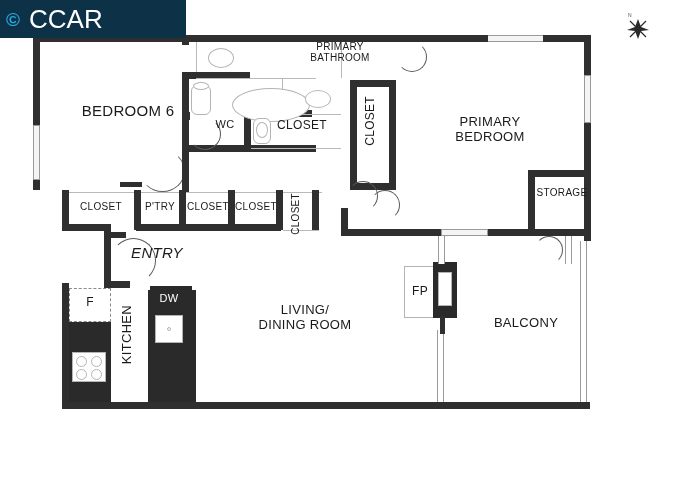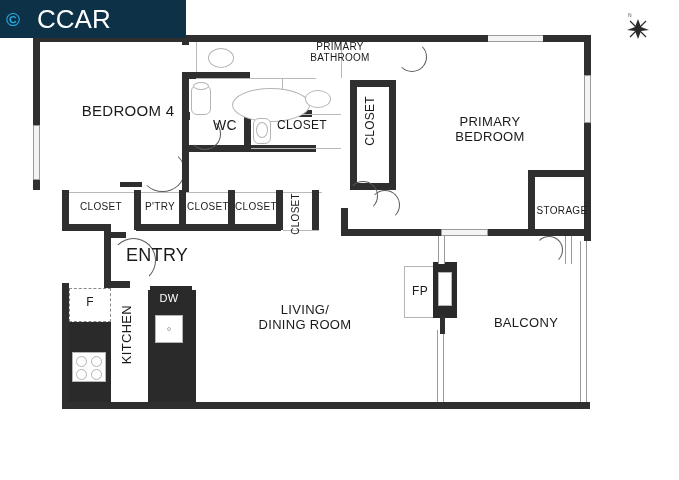--- a/index.html
+++ b/index.html
@@ -44,21 +44,21 @@
     font-weight: bold;
     letter-spacing: -0.5px;
     line-height: 1;
   }
   #watermark .org {
     color: #ffffff;
     font-size: 26px;
     font-weight: normal;
     letter-spacing: 0px;
     line-height: 1;
-    margin-left: 14px;
+    margin-left: 6px;
   }
   
   #plan {
     position: absolute;
     left: 0;
     top: 0;
     width: 679px;
     height: 480px;
   }
   .wall {
@@ -271,43 +271,43 @@
     <div class="fixture round" style="left:167px; top:327px; width:4px; height:4px;"></div>
 
     <div class="fixture" style="left:404px; top:266px; width:32px; height:52px;"></div>
     <div class="appliance" style="left:433px; top:262px; width:24px; height:56px;"></div>
     <div class="fixture" style="left:438px; top:272px; width:14px; height:34px;"></div>
 
     <div class="wall" style="left:440px; top:236px; width:5px; height:28px;"></div>
     <div class="wall" style="left:440px; top:316px; width:5px; height:18px;"></div>
     <div class="railing" style="left:438px; top:236px; width:7px; height:28px;"></div>
 
-    <div class="label" style="left:68px; top:103px; width:120px; font-size:15px;">BEDROOM 4</div>
+    <div class="label" style="left:68px; top:103px; width:120px; font-size:15px;">BEDROOM 6</div>
 
     <div class="label" style="left:290px; top:41px; width:100px; font-size:10px;">PRIMARY
 BATHROOM</div>
 
-    <div class="label" style="left:204px; top:118px; width:42px; font-size:14px;">WC</div>
+    <div class="label" style="left:204px; top:118px; width:42px; font-size:11px;">WC</div>
 
     <div class="label" style="left:266px; top:119px; width:72px; font-size:12px;">CLOSET</div>
 
     <div class="label vertical" style="left:364px; top:96px; font-size:12px;">CLOSET</div>
 
     <div class="label" style="left:425px; top:115px; width:130px; font-size:13px;">PRIMARY
 BEDROOM</div>
 
-    <div class="label" style="left:531px; top:187px; width:62px; font-size:10px;margin-top:18px;">STORAGE</div>
+    <div class="label" style="left:531px; top:187px; width:62px; font-size:10px;">STORAGE</div>
 
     <div class="label" style="left:70px; top:201px; width:62px; font-size:10px;">CLOSET</div>
     <div class="label" style="left:139px; top:201px; width:42px; font-size:10px;">P'TRY</div>
     <div class="label" style="left:186px; top:201px; width:44px; font-size:10px;">CLOSET</div>
     <div class="label" style="left:234px; top:201px; width:44px; font-size:10px;">CLOSET</div>
     <div class="label vertical" style="left:290px; top:193px; font-size:10px;">CLOSET</div>
 
-    <div class="label" style="left:126px; top:245px; width:62px; font-size:18px;">ENTRY</div>
+    <div class="label" style="left:126px; top:245px; width:62px; font-size:15px;font-style:italic;">ENTRY</div>
 
     <div class="label vertical" style="left:120px; top:305px; font-size:13px;">KITCHEN</div>
 
     <div class="label" style="left:476px; top:316px; width:100px; font-size:13px;">BALCONY</div>
 
     <div class="label" style="left:240px; top:303px; width:130px; font-size:13px;">LIVING/
 DINING ROOM</div>
 
     <div class="label" style="left:78px; top:296px; width:24px; font-size:12px;">F</div>
     <div class="label" style="left:152px; top:292px; width:34px; font-size:11px; color:#ffffff;">DW</div>

